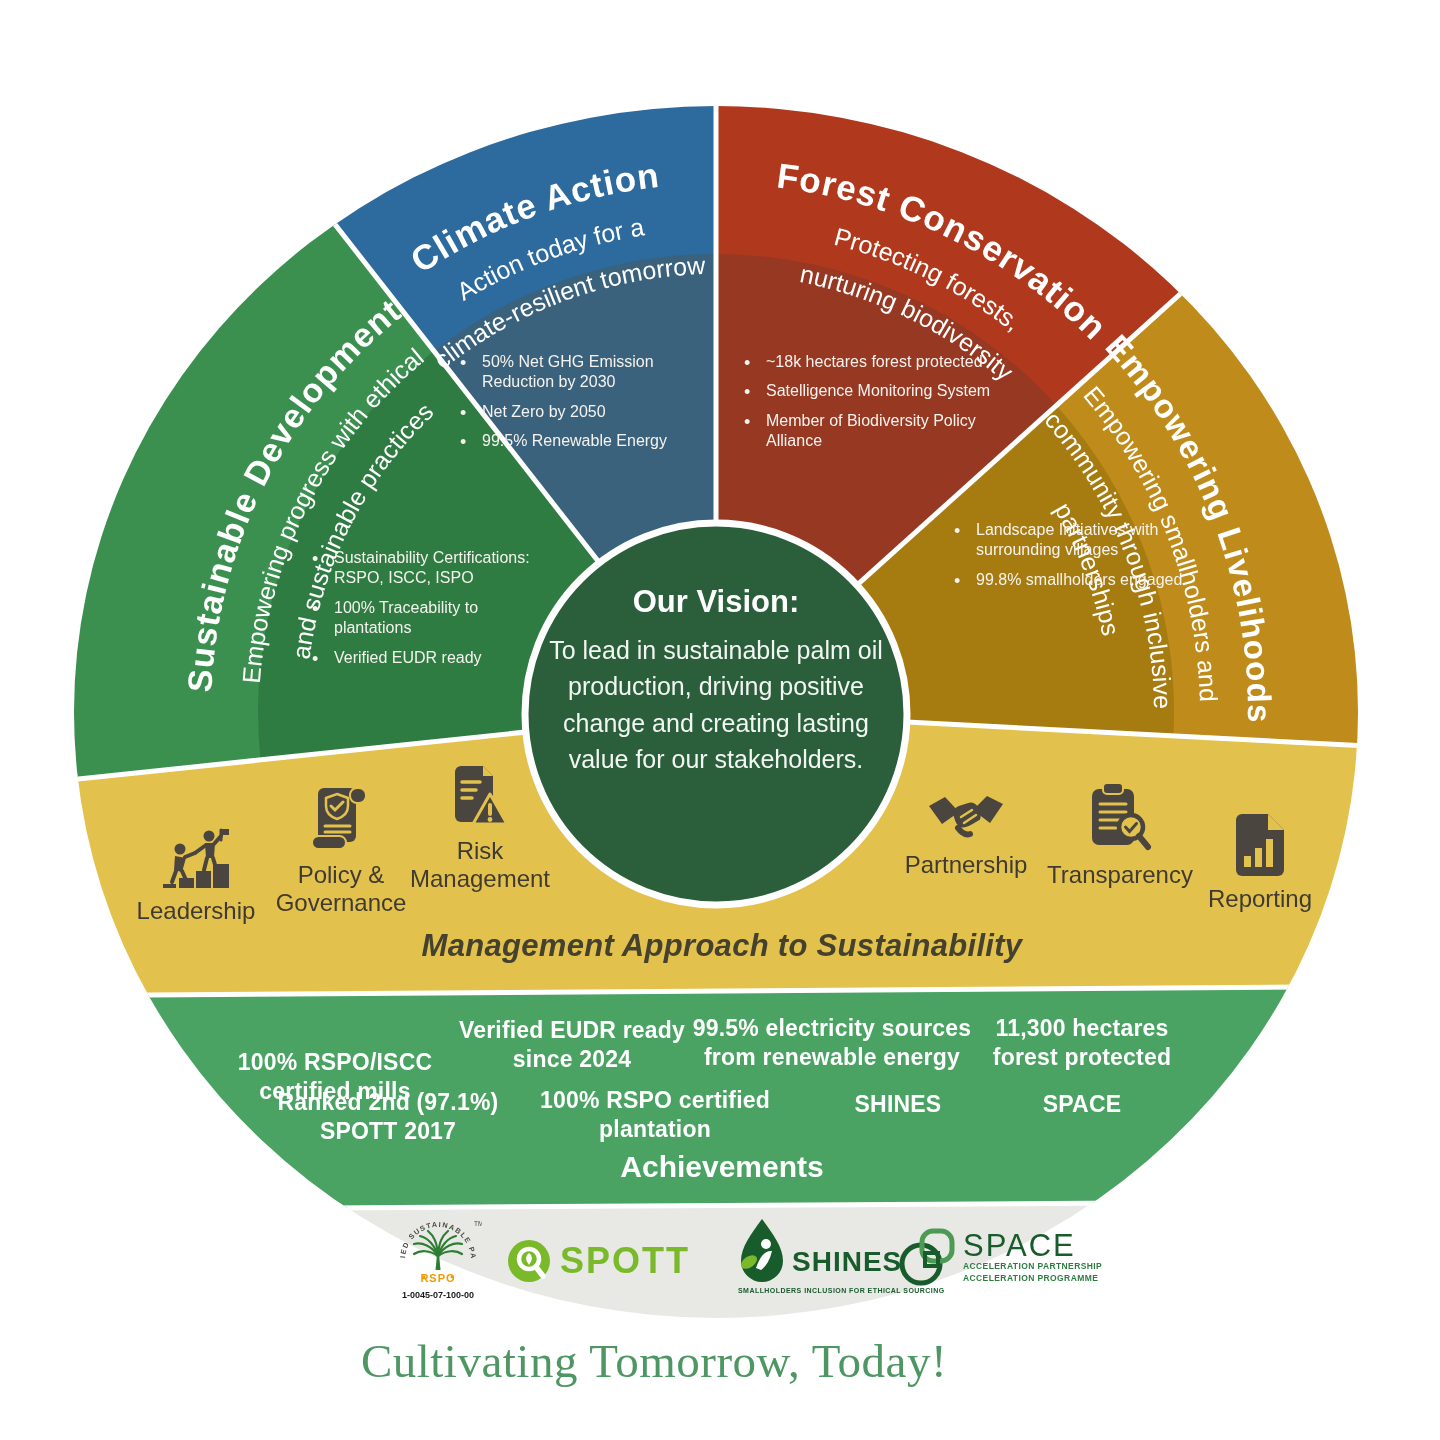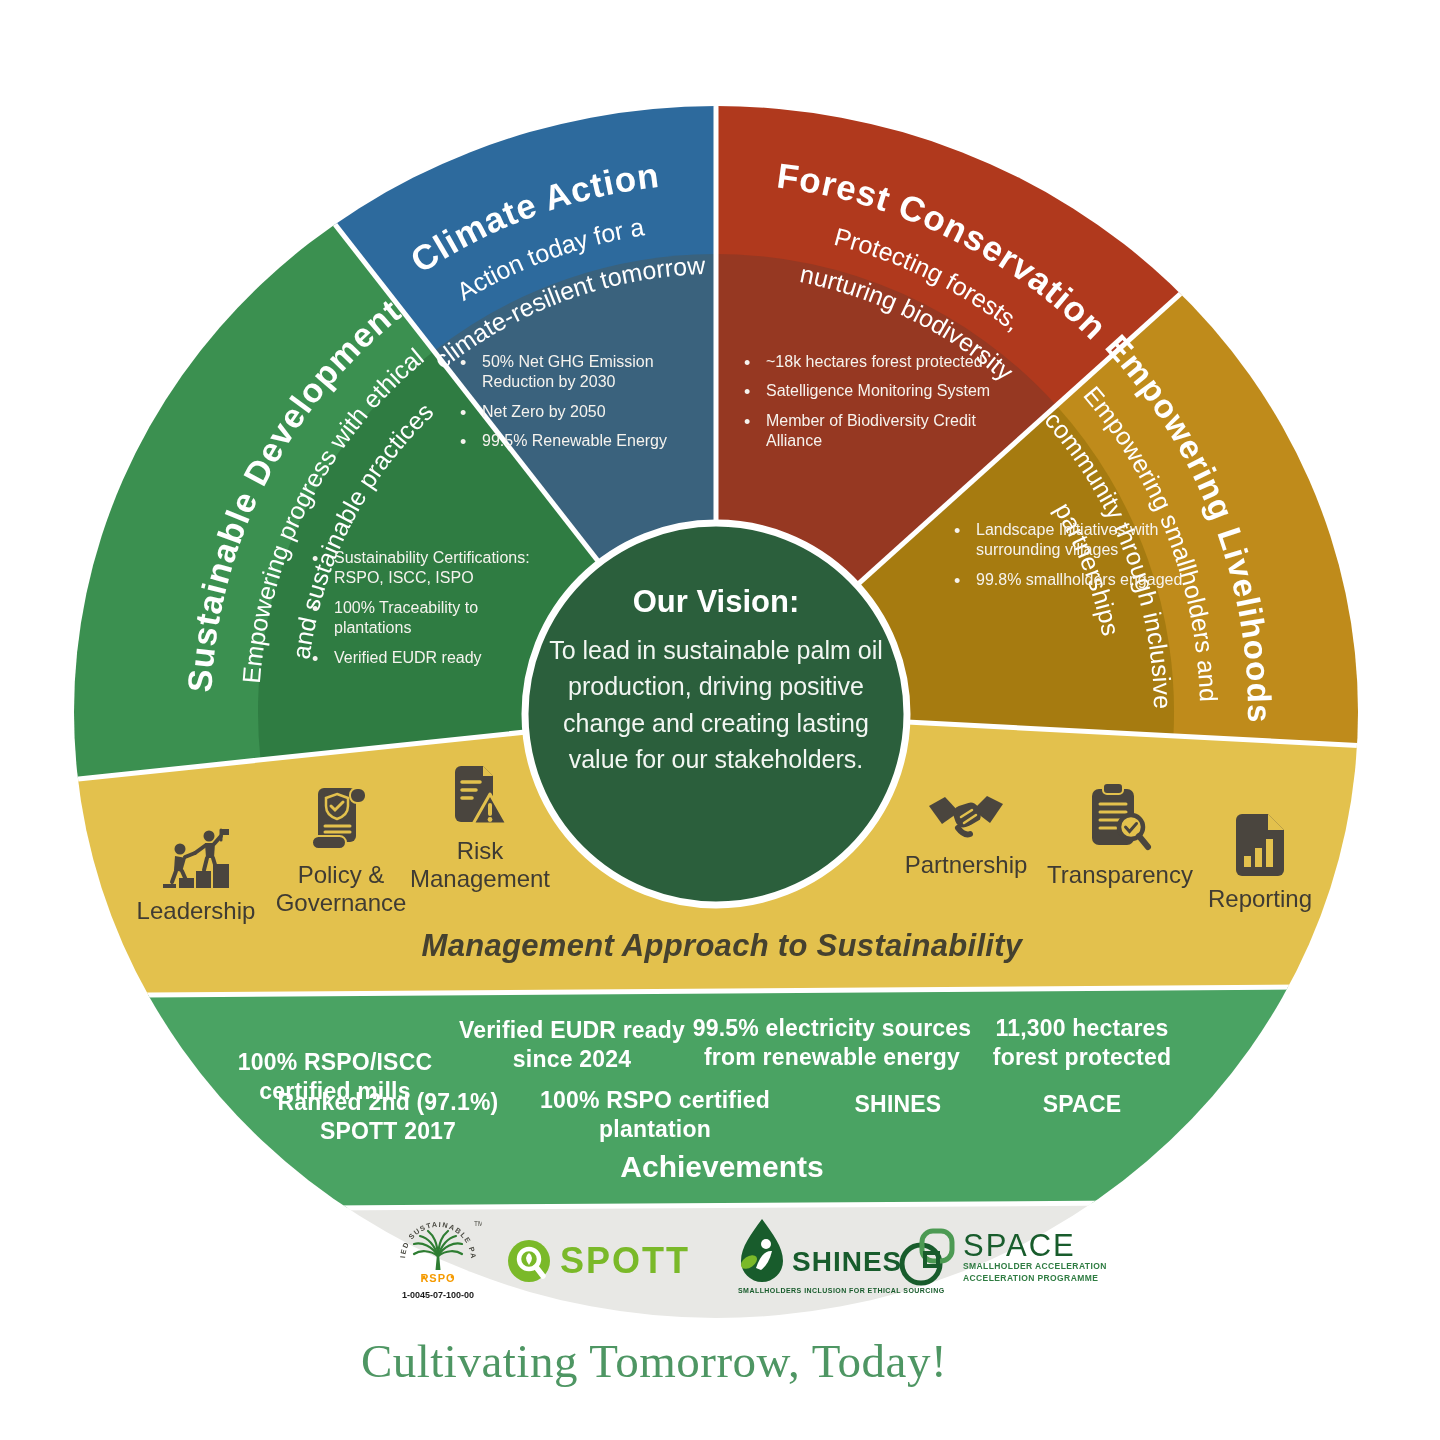--- a/index.html
+++ b/index.html
@@ -132,21 +132,21 @@
     <li>Verified EUDR ready</li>
   </ul>
   <ul class="bullets abs" style="left:458px;top:352px;width:252px;">
     <li>50% Net GHG Emission Reduction by 2030</li>
     <li>Net Zero by 2050</li>
     <li>99.5% Renewable Energy</li>
   </ul>
   <ul class="bullets abs" style="left:742px;top:352px;width:252px;">
     <li>~18k hectares forest protected</li>
     <li>Satelligence Monitoring System</li>
-    <li>Member of Biodiversity Credit Alliance</li>
+    <li>Member of Biodiversity Policy Alliance</li>
   </ul>
   <ul class="bullets abs" style="left:952px;top:520px;width:268px;">
     <li>Landscape Initiatives with surrounding villages</li>
     <li>99.8% smallholders engaged</li>
   </ul>
 
   <div class="vision abs">
     <div class="vh">Our Vision:</div>
     <div class="vb">To lead in sustainable palm oil production, driving positive change and creating lasting value for our stakeholders.</div>
   </div>
@@ -313,20 +313,20 @@
   </div>
 
   <div class="logo" style="left:897px;top:1226px;">
     <svg width="60" height="62" viewBox="0 0 60 62">
       <circle cx="24" cy="38" r="19" fill="none" stroke="#185C2C" stroke-width="5"></circle>
       <rect x="25" y="5" width="30" height="30" rx="11" fill="none" stroke="#4C9A53" stroke-width="5"></rect>
       <rect x="28" y="27" width="13" height="13" fill="none" stroke="#185C2C" stroke-width="4"></rect>
     </svg>
     <div class="space-txt">
       <span class="space-name">SPACE</span>
-      <span class="space-tag">SMALLHOLDER ACCELERATION</span>
+      <span class="space-tag">ACCELERATION PARTNERSHIP</span>
       <span class="space-tag">ACCELERATION PROGRAMME</span>
     </div>
   </div>
 
   <div class="tagline abs">Cultivating Tomorrow, Today!</div>
 
 </div>
 
 </body></html>

